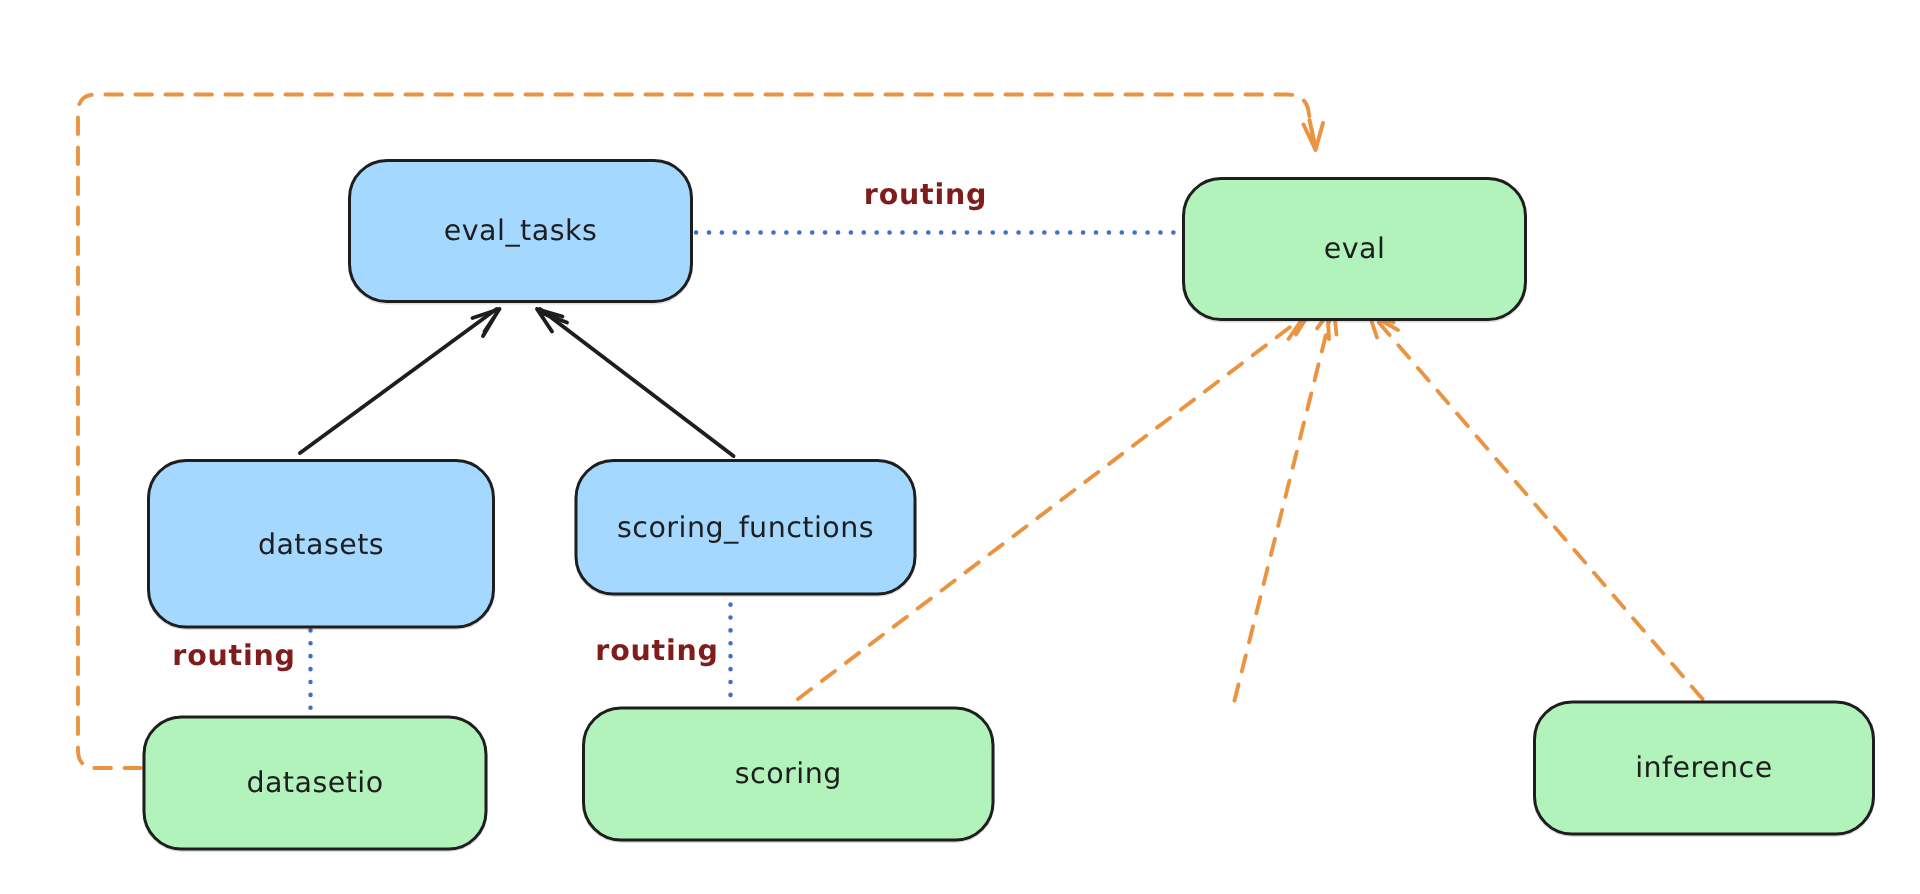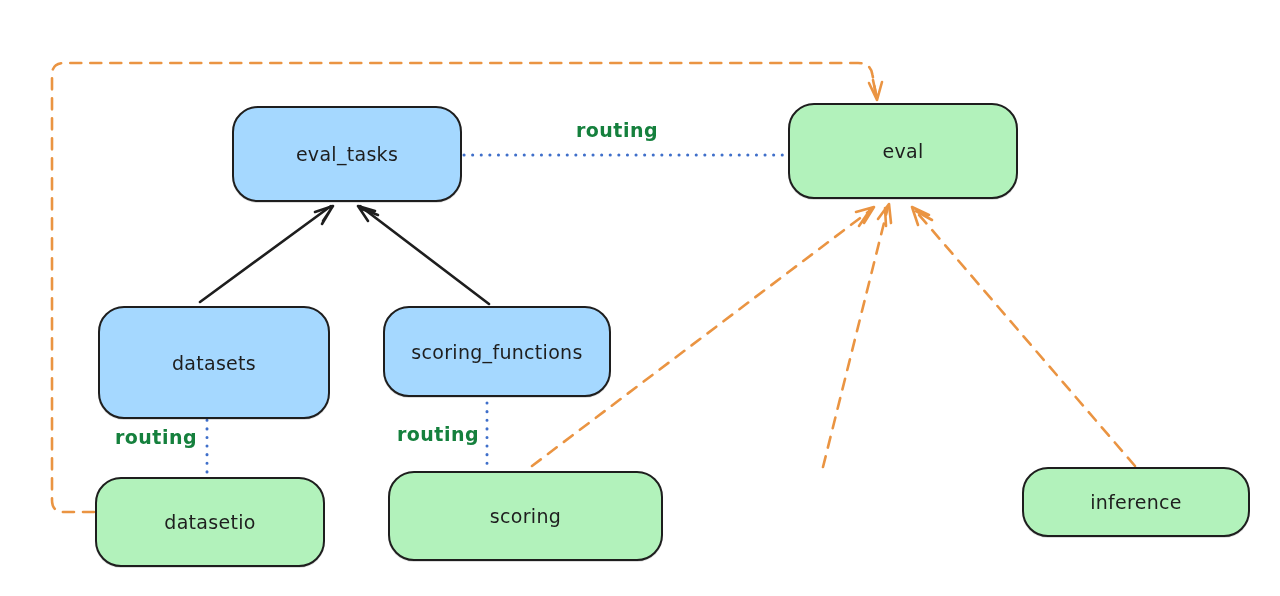--- a/index.html
+++ b/index.html
@@ -31,21 +31,21 @@
     justify-content: center;
     font-size: 19px;
     letter-spacing: 0.3px;
     color: #1e1e1e;
     box-shadow: 0 1px 0 rgba(30,30,30,0.15);
   }
   .node.api   { background: #a5d8ff; }
   .node.prov  { background: #b2f2bb; }
   .edge-label {
     position: absolute;
-    color: #15803d;
+    color: #7f1d1d;
     font-size: 19px;
     font-weight: 600;
     letter-spacing: 0.5px;
     white-space: nowrap;
     transform: translate(-50%, -50%);
   }
   .black-edge  { stroke: #1e1e1e; stroke-width: 2.6; fill: none; stroke-linecap: round; }
   .blue-dot    { stroke: #3f6fca; stroke-width: 3;   fill: none; stroke-linecap: round; stroke-dasharray: 0.1 8.5; }
   .orange-dash { stroke: #ea9442; stroke-width: 2.6; fill: none; stroke-linecap: round; stroke-dasharray: 11 9; }
   .orange-head { stroke: #ea9442; stroke-width: 2.6; fill: none; stroke-linecap: round; }
@@ -91,42 +91,42 @@
     <g>
       <path class="orange-dash" d="M1135,466 L914,209"></path>
       <path class="orange-head" d="M912,207 L929,215 M912,207 L918,225 M916,211 L932,220"></path>
     </g>
   </svg>
 
   <div class="node api" style="left:232px; top:106px; width:230px; height:96px;">
     <span>eval_tasks</span>
   </div>
 
-  <div class="node prov" style="left:788px; top:103px; width:230px; height:96px;">
+  <div class="node prov" style="left:788px; top:118px; width:230px; height:96px;">
     <span>eval</span>
   </div>
 
   <div class="node api" style="left:98px; top:306px; width:232px; height:113px;">
     <span>datasets</span>
   </div>
 
   <div class="node api" style="left:383px; top:306px; width:228px; height:91px;">
     <span>scoring_functions</span>
   </div>
 
   <div class="node prov" style="left:95px; top:477px; width:230px; height:90px;">
     <span>datasetio</span>
   </div>
 
   <div class="node prov" style="left:388px; top:471px; width:275px; height:90px;">
     <span>scoring</span>
   </div>
 
 
-  <div class="node prov" style="left:1022px; top:467px; width:228px; height:70px;">
+  <div class="node prov" style="left:1022px; top:467px; width:228px; height:90px;">
     <span>inference</span>
   </div>
 
   <div class="edge-label" style="left:617px; top:130px;">routing</div>
 
   <div class="edge-label" style="left:156px; top:437px;">routing</div>
 
   <div class="edge-label" style="left:438px; top:434px;">routing</div>
 
 </div>

